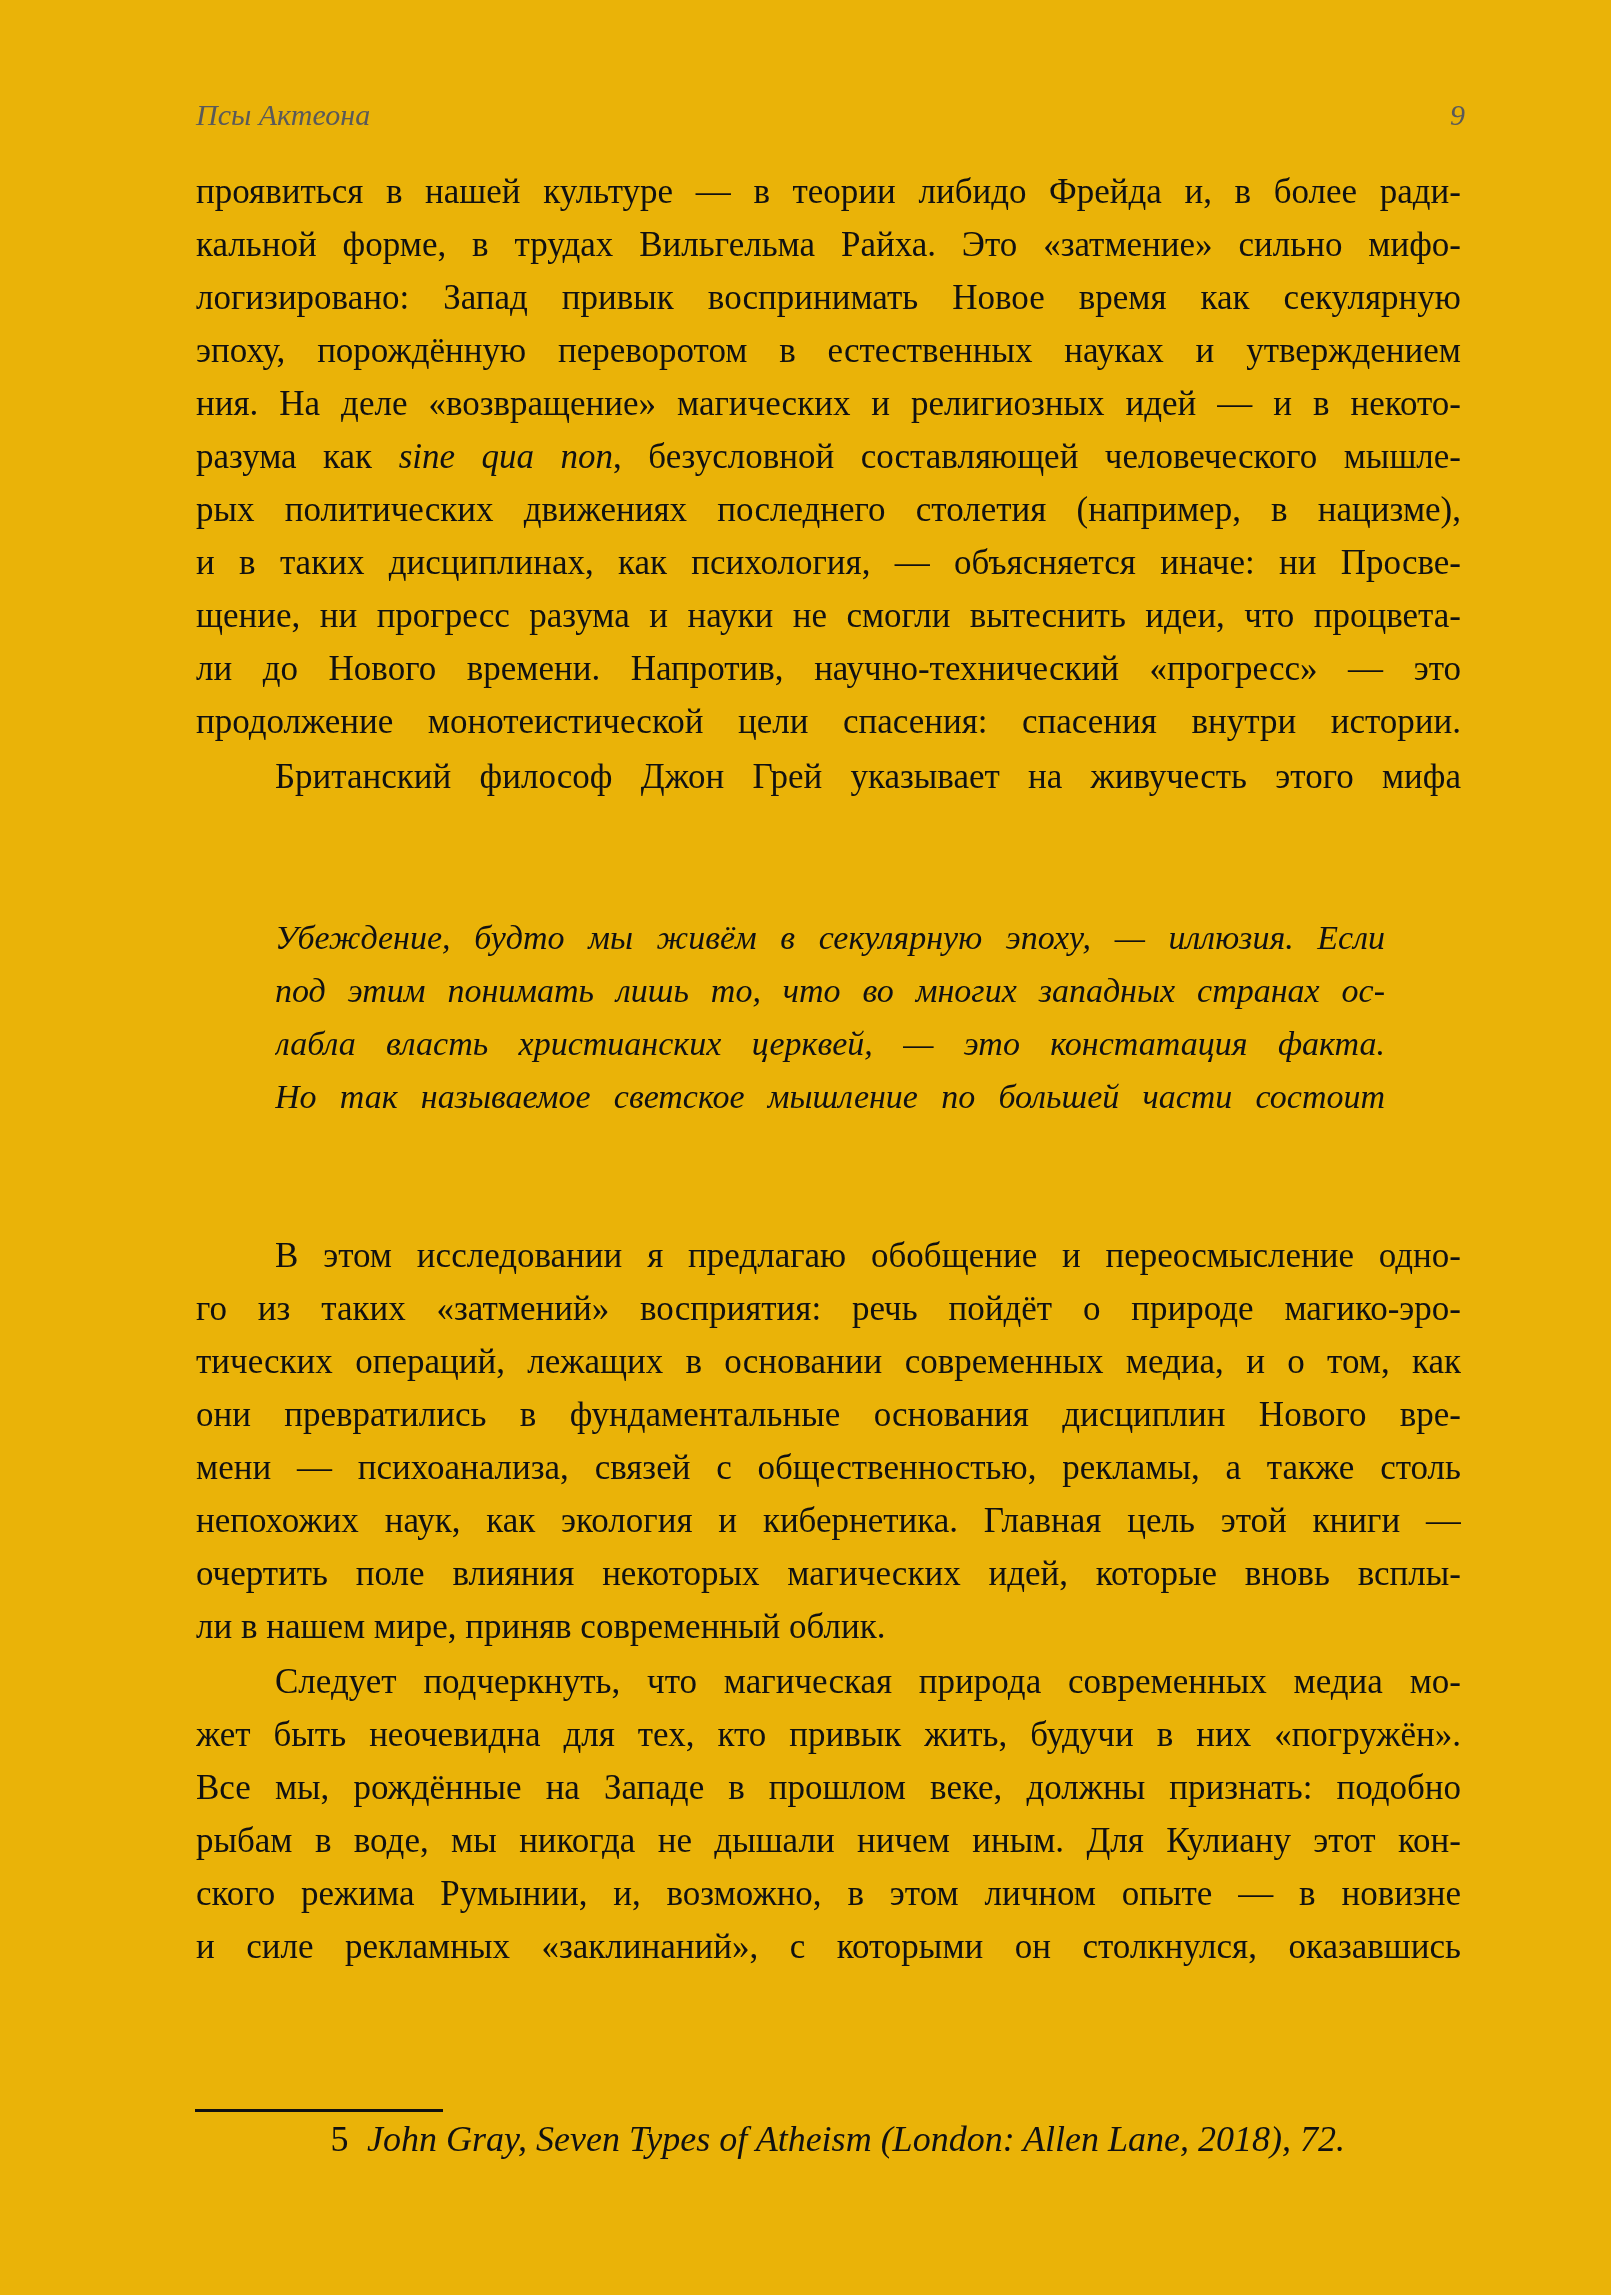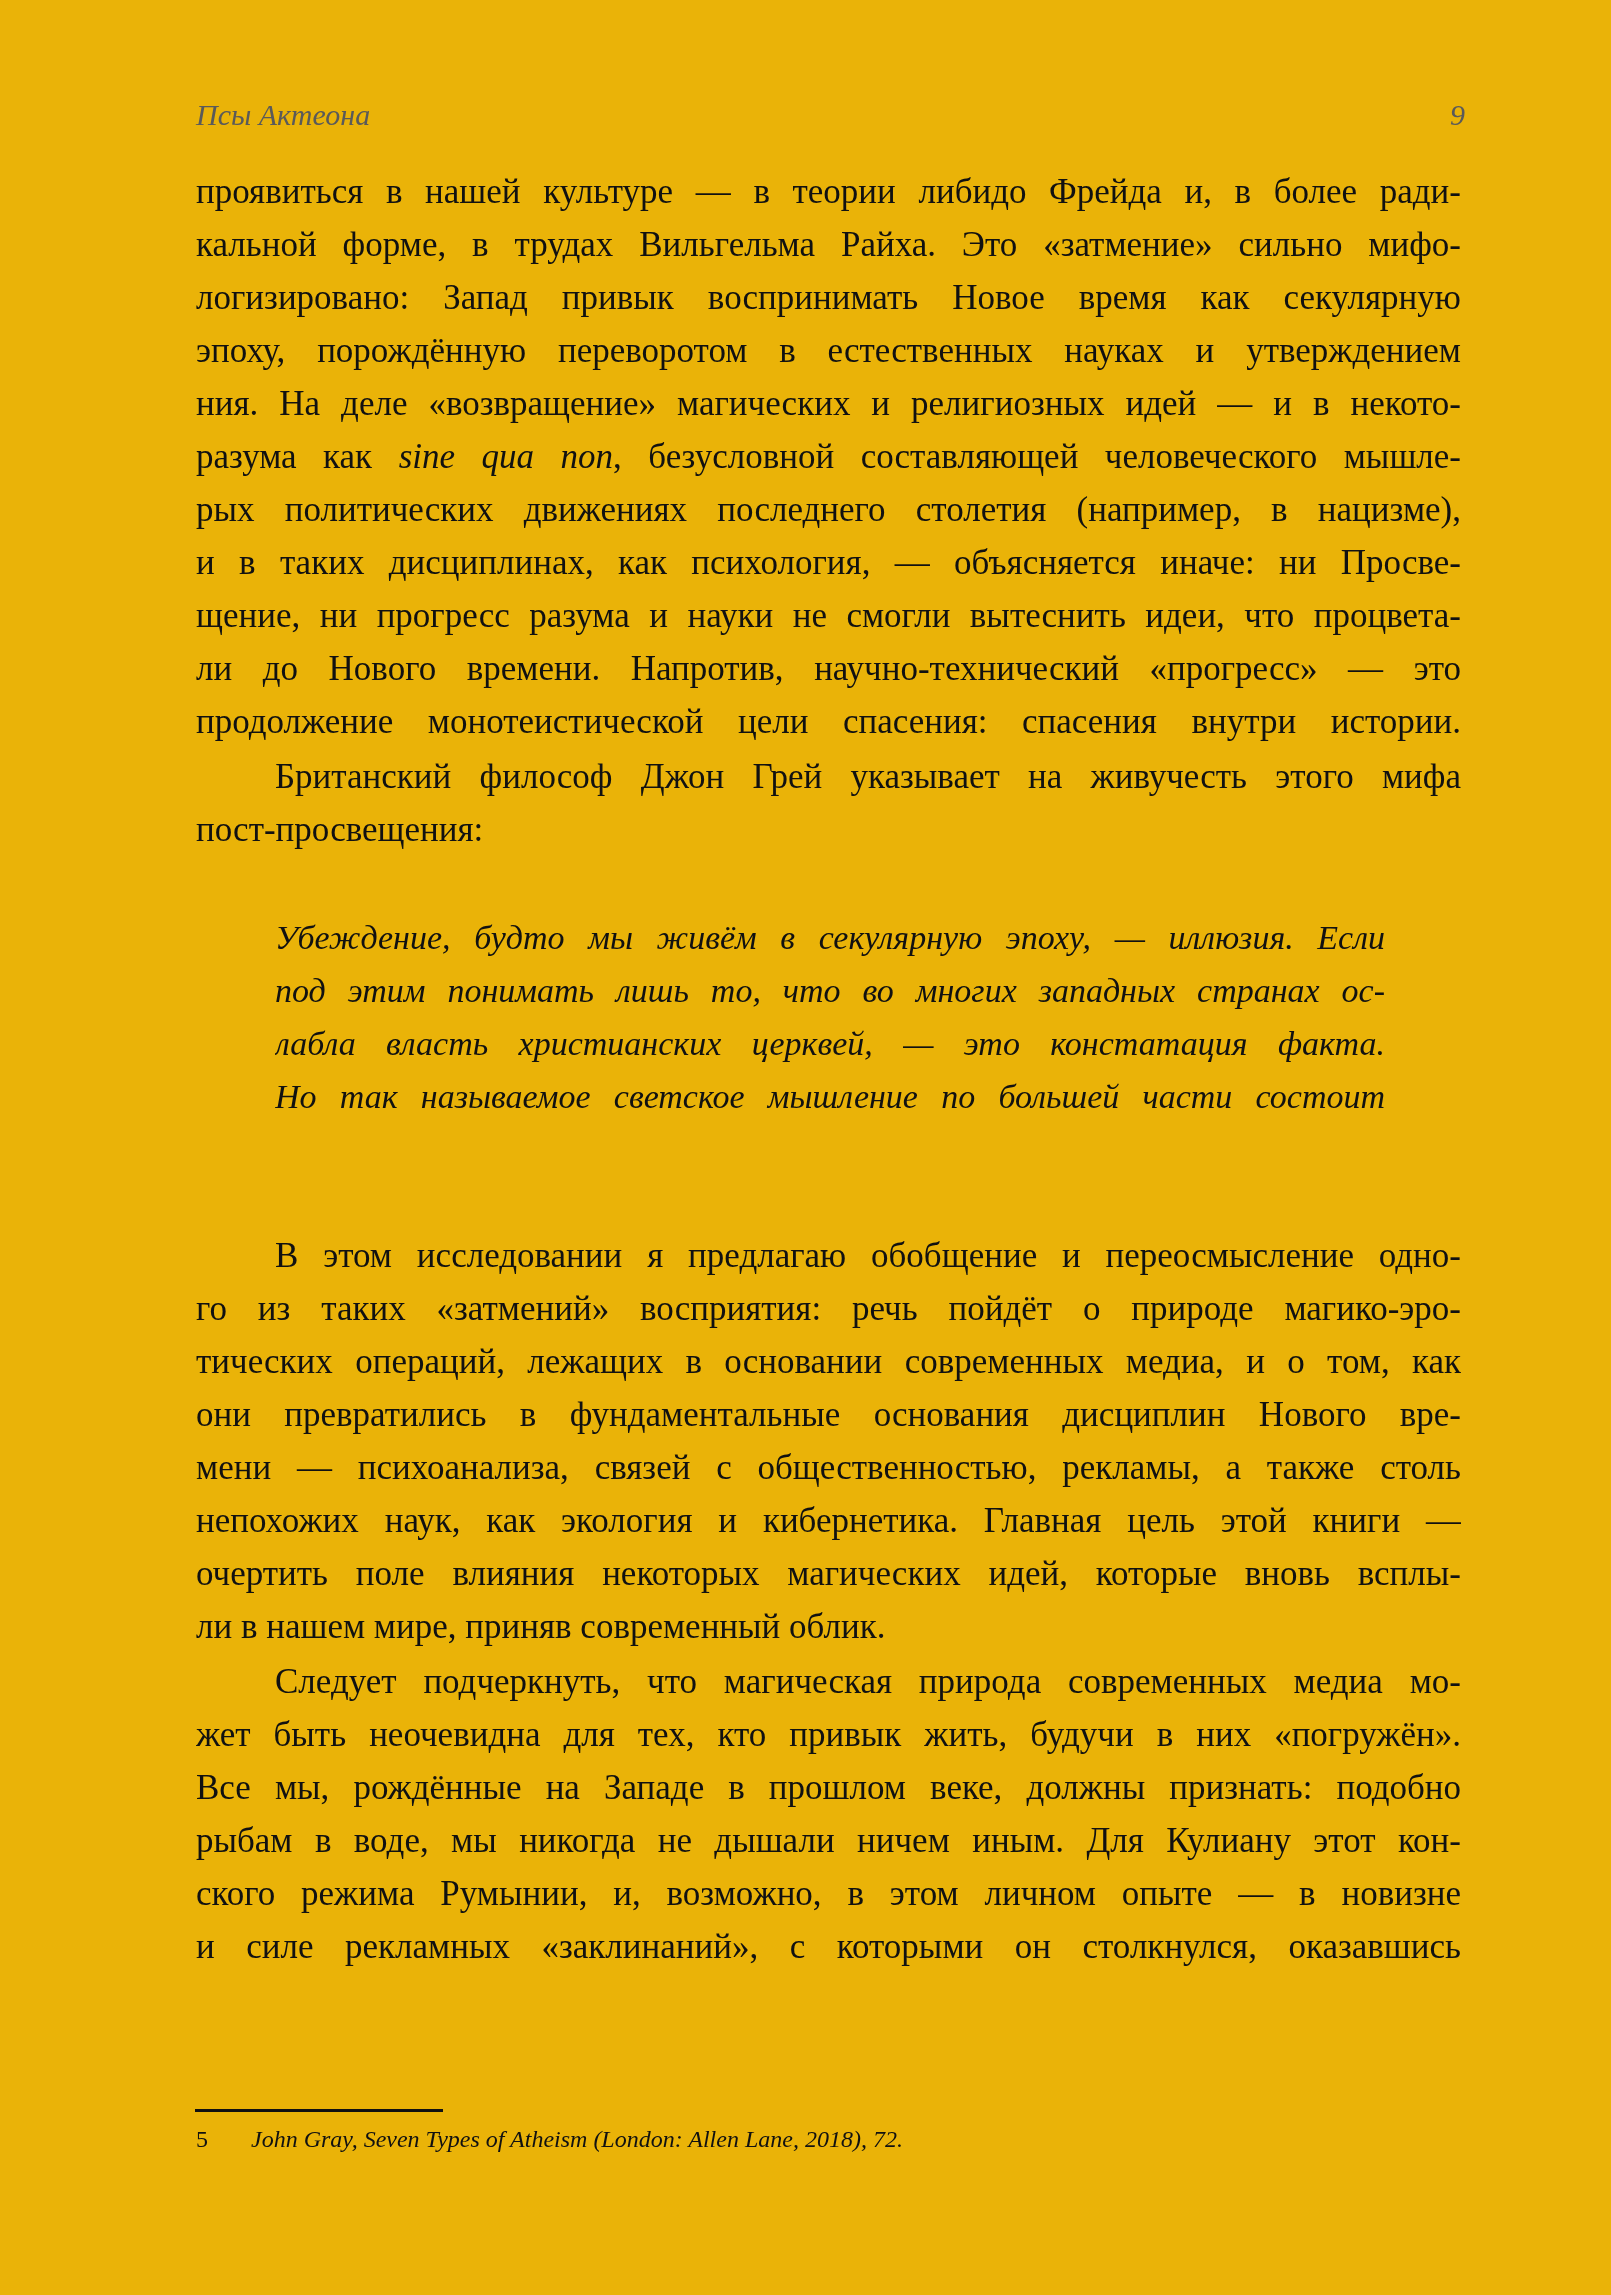--- a/index.html
+++ b/index.html
@@ -26,21 +26,21 @@
     font-family: "Liberation Serif", serif; font-style: italic; font-size: 34px; color: #111;
   }
   .quote-block .line { height: 53px; line-height: 53px; }
   sup.fnref { font-size: 20px; line-height: 0; vertical-align: 15px; font-style: italic; }
   .it { font-style: italic; }
   .footnote-rule {
     position: absolute; left: 195px; top: 2109px; width: 248px; height: 3.3px; background: #111;
   }
   .footnote {
     position: absolute; left: 196px; top: 2121px; width: 1265px;
-    font-family: "Liberation Serif", serif; font-size: 24px; color: #111; line-height: 36px;
+    font-family: "Liberation Serif", serif; font-size: 36px; color: #111; line-height: 36px; text-align: center;
   }
   .footnote .fn-num { display: inline-block; width: 55px; }
   .footnote .fn-text { font-style: italic; }
 </style>
 </head>
 <body>
 
 <div class="page">
 
   <div class="running-head">
@@ -57,21 +57,20 @@
     <div class="line"><span>разума как </span><span class="it">sine qua non</span><span>, безусловной составляющей человеческого мышле-</span></div>
     <div class="line">рых политических движениях последнего столетия (например, в нацизме),</div>
     <div class="line">и в таких дисциплинах, как психология, — объясняется иначе: ни Просве-</div>
     <div class="line">щение, ни прогресс разума и науки не смогли вытеснить идеи, что процвета-</div>
     <div class="line">ли до Нового времени. Напротив, научно-технический «прогресс» — это</div>
     <div class="line">продолжение монотеистической цели спасения: спасения внутри истории.</div>
   </div>
 
   <div class="body-block" style="top:750px;">
     <div class="line indent">Британский философ Джон Грей указывает на живучесть этого мифа</div>
-    <div class="line last">пост-просвещения:</div>
   </div>
 
   <div class="quote-block" style="top:911px;">
     <div class="line">Убеждение, будто мы живём в секулярную эпоху, — иллюзия. Если</div>
     <div class="line">под этим понимать лишь то, что во многих западных странах ос-</div>
     <div class="line">лабла власть христианских церквей, — это констатация факта.</div>
     <div class="line">Но так называемое светское мышление по большей части состоит</div>
   </div>
 
   <div class="body-block" style="top:1229px;">

